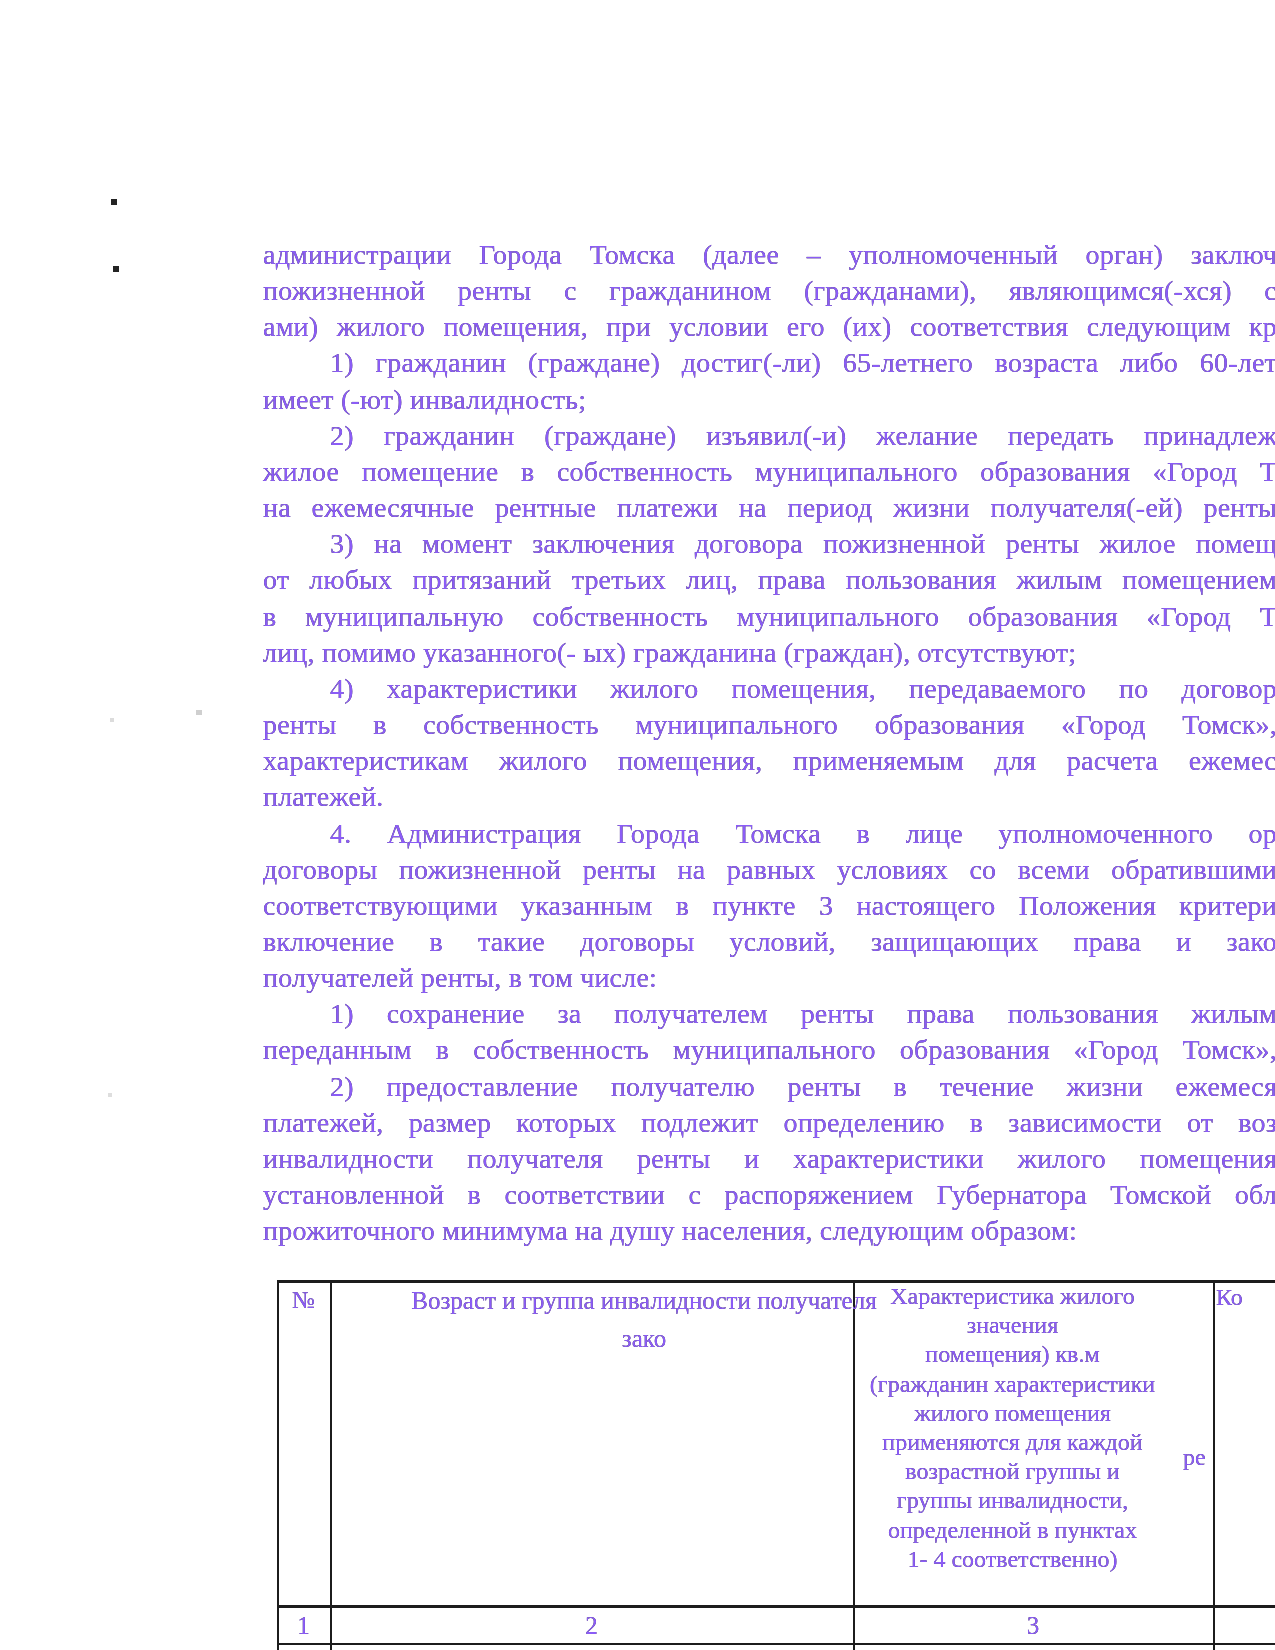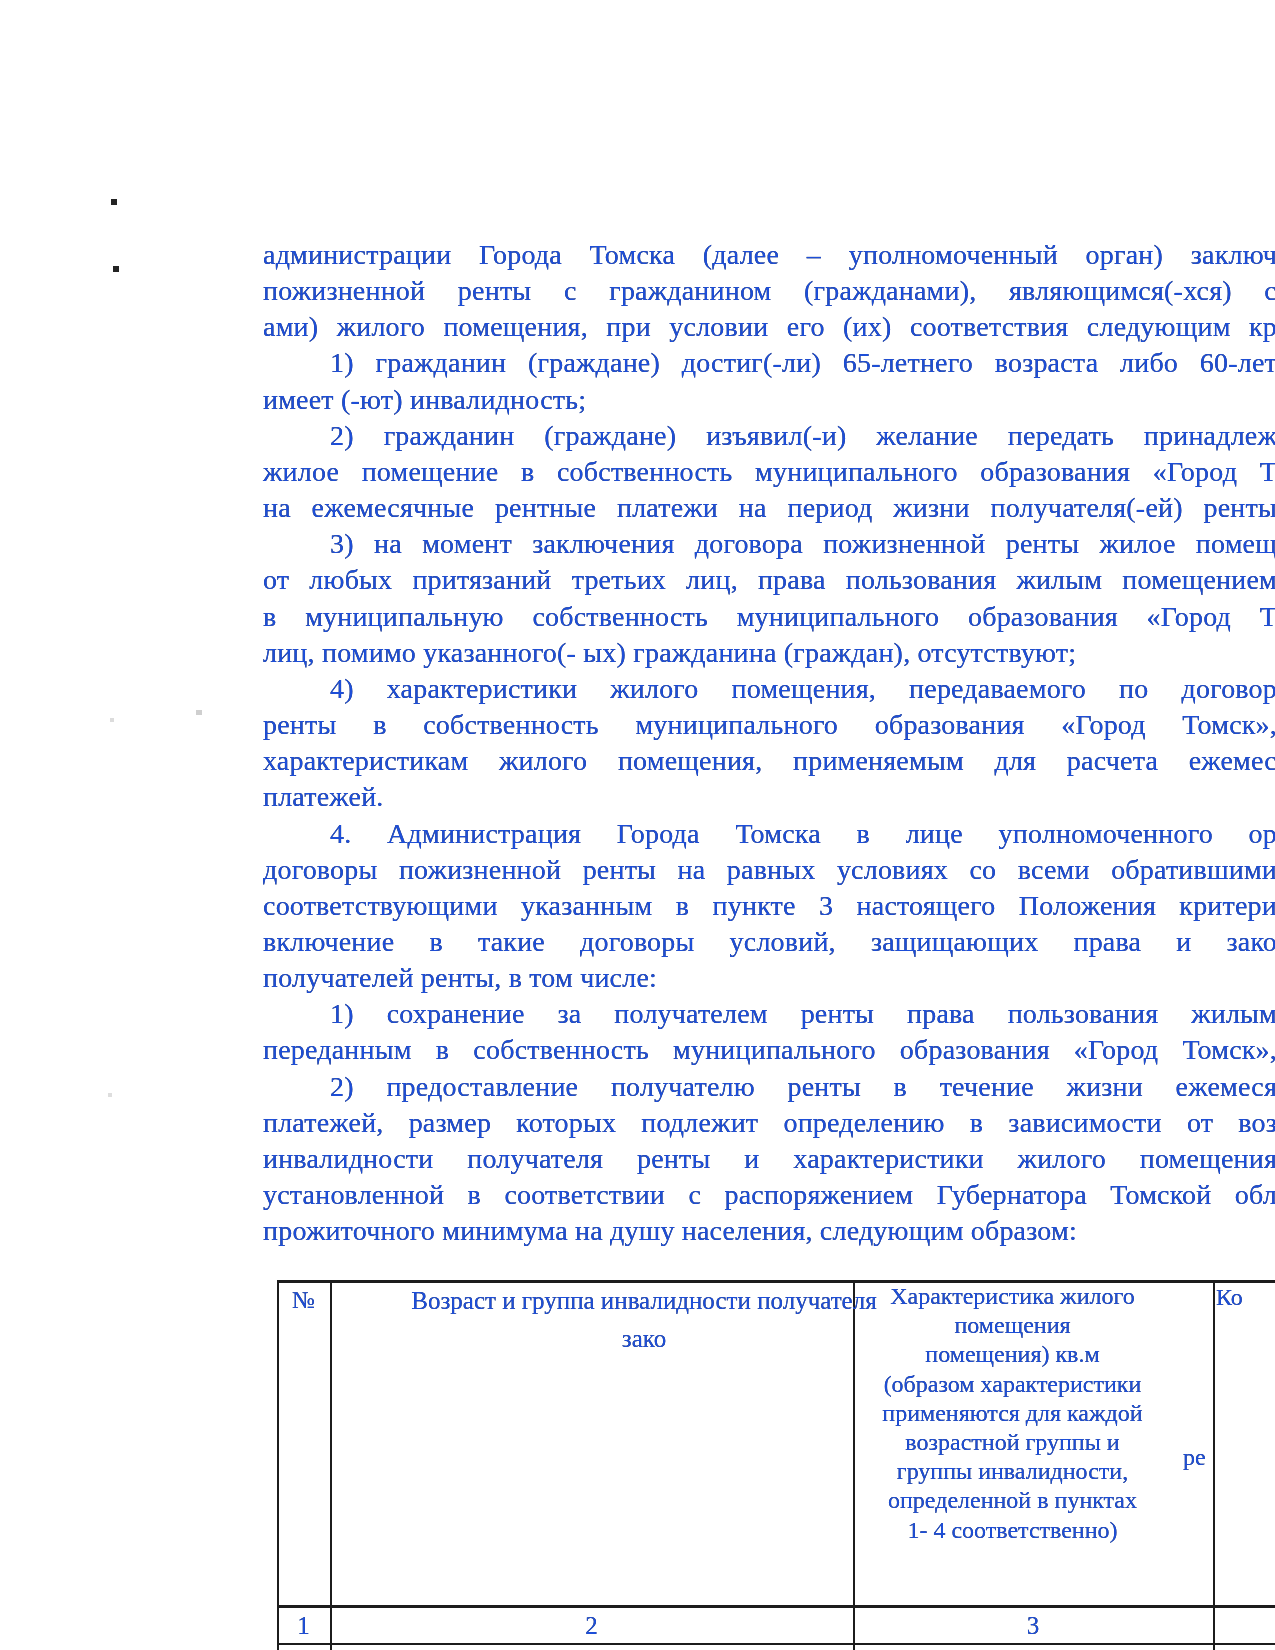--- a/index.html
+++ b/index.html
@@ -3,21 +3,21 @@
 <meta charset="utf-8">
 <style>
   html,body{margin:0;padding:0;}
   body{background:#e8e8e8;}
   .page{
     position:relative;
     width:1275px;height:1650px;
     background:#ffffff;
     overflow:hidden;
     font-family:"Liberation Serif", serif;
-    color:#1d4ed8;
+    color:#8b5cf6;
   }
   
   .body-text{
     position:absolute;left:263px;top:237px;width:1014px;
   }
   .ln{
     font-size:28px;
     line-height:36.15px;
     letter-spacing:0.2px;
     text-shadow:0 0 0.6px rgba(0,0,0,0.8);
@@ -112,23 +112,24 @@
 
     <div class="hc1">№</div>
 
     <div class="hc2">
       <div>Возраст и группа инвалидности получателя</div>
       <div>зако</div>
     </div>
 
     <div class="hc3">
       <div>Характеристика жилого</div>
-      <div>помещения</div>
+      <div>значения</div>
       <div>помещения) кв.м</div>
-      <div>(образом характеристики</div>
+      <div>(гражданин характеристики</div>
+      <div>жилого помещения</div>
       <div>применяются для каждой</div>
       <div>возрастной группы и</div>
       <div>группы инвалидности,</div>
       <div>определенной в пунктах</div>
       <div>1- 4 соответственно)</div>
     </div>
 
     <div class="frag frag1">Ко</div>
     <div class="frag frag2">ре</div>
 

